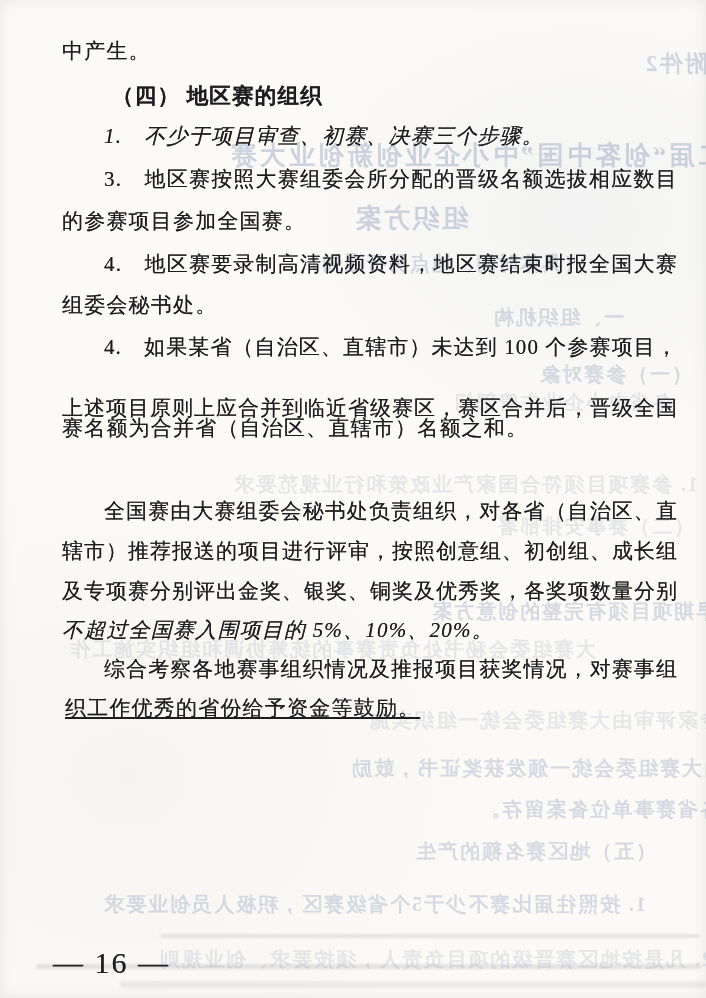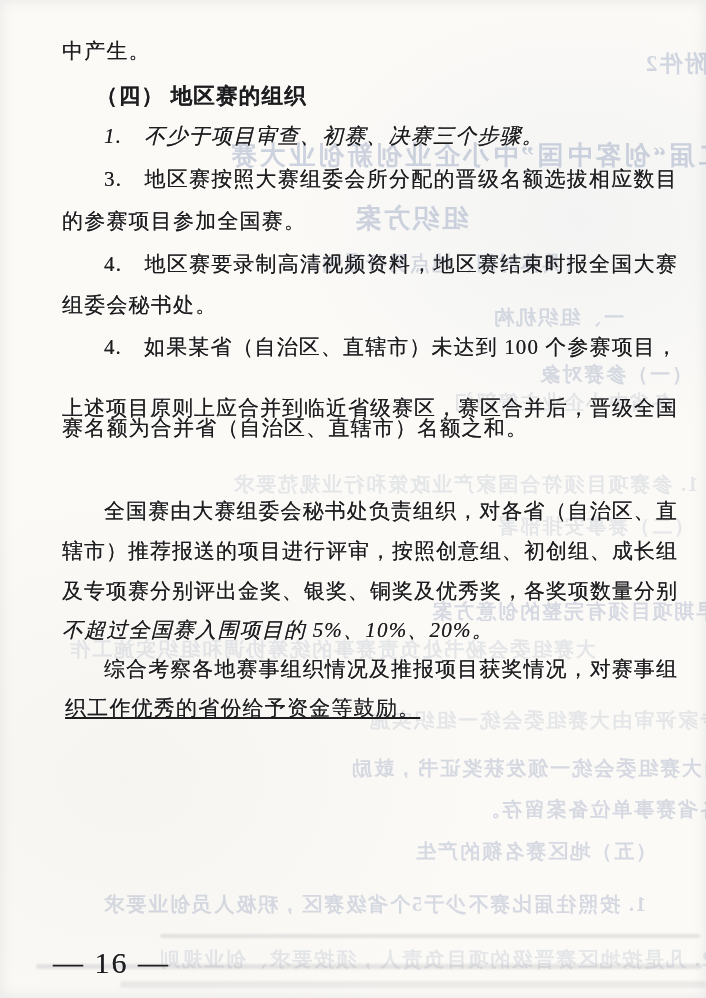--- a/index.html
+++ b/index.html
@@ -64,21 +64,21 @@
       <div class="ghost dim" style="left: 68px; top: 636px;">大赛组委会秘书处负责赛事的统筹协调和组织实施工作</div>
       <div class="ghost dim" style="left: 368px; top: 707px;">3. 专家评审由大赛组委会统一组织实施</div>
       <div class="ghost " style="left: 350px; top: 755px;">4. 鼓励人由大赛组委会统一颁发获奖证书，鼓励</div>
       <div class="ghost " style="left: 478px; top: 796px;">提请各省赛事单位备案留存。</div>
       <div class="ghost " style="left: 414px; top: 838px;">（五）地区赛名额的产生</div>
       <div class="ghost " style="left: 102px; top: 891px;">1. 按照往届比赛不少于5个省级赛区，积极人员创业要求</div>
       <div class="ghost dim" style="left: 158px; top: 946px;">2. 凡是按地区赛晋级的项目负责人，须按要求、创业规则</div>
     </div>
   <div class="layer" id="text-layer">
       <div class="line" style="left: 62px; top: 37px;">中产生。</div>
-      <div class="line heading" style="left: 96px; top: 81px;">（四） 地区赛的组织</div>
+      <div class="line heading" style="left: 112px; top: 81px;">（四） 地区赛的组织</div>
       <div class="line" style="left: 104px; top: 122px; font-style: italic;">1.　不少于项目审查、初赛、决赛三个步骤。</div>
       <div class="line" style="left: 104px; top: 165px; letter-spacing: 1.23125px;">3.　地区赛按照大赛组委会所分配的晋级名额选拔相应数目</div>
       <div class="line" style="left: 62px; top: 207px;">的参赛项目参加全国赛。</div>
       <div class="line" style="left: 104px; top: 250px; letter-spacing: 1.23125px;">4.　地区赛要录制高清视频资料，地区赛结束时报全国大赛</div>
       <div class="line" style="left: 62px; top: 291px;">组委会秘书处。</div>
       <div class="line" style="left: 104px; top: 333px; letter-spacing: 1.10833px;">4.　如果某省（自治区、直辖市）未达到 100 个参赛项目，</div>
       <div class="line" style="left: 62px; top: 374px; letter-spacing: 0.999665px; margin-top: 20px;">上述项目原则上应合并到临近省级赛区，赛区合并后，晋级全国</div>
       <div class="line" style="left: 62px; top: 414px;">赛名额为合并省（自治区、直辖市）名额之和。</div>
       <div class="line" style="left: 104px; top: 497px; letter-spacing: 1.0768px;">全国赛由大赛组委会秘书处负责组织，对各省（自治区、直</div>
       <div class="line" style="left: 62px; top: 537px; letter-spacing: 0.999665px;">辖市）推荐报送的项目进行评审，按照创意组、初创组、成长组</div>

